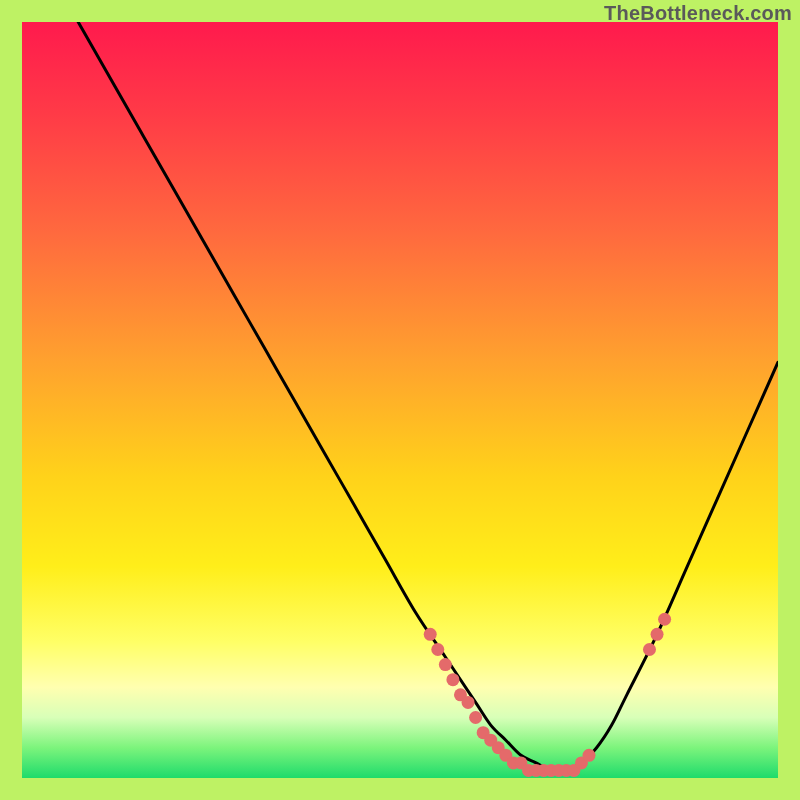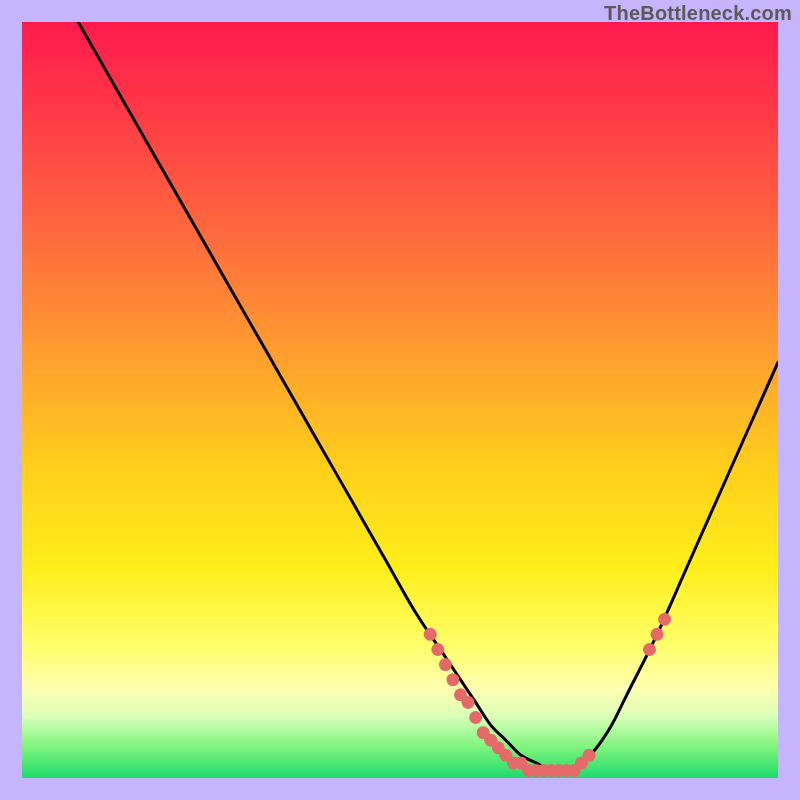--- a/index.html
+++ b/index.html
@@ -10,21 +10,21 @@
     background: #000;
     overflow: hidden;
     font-family: Arial, Helvetica, sans-serif;
   }
   .frame {
     position: absolute;
     left: 0;
     top: 0;
     width: 800px;
     height: 800px;
-    background: #c4b5fd;
+    background: #bef264;
   }
   .plot {
     position: absolute;
     left: 22px;
     top: 22px;
     width: 756px;
     height: 756px;
     background: linear-gradient(
       to bottom,
       #ff1a4d 0%,

